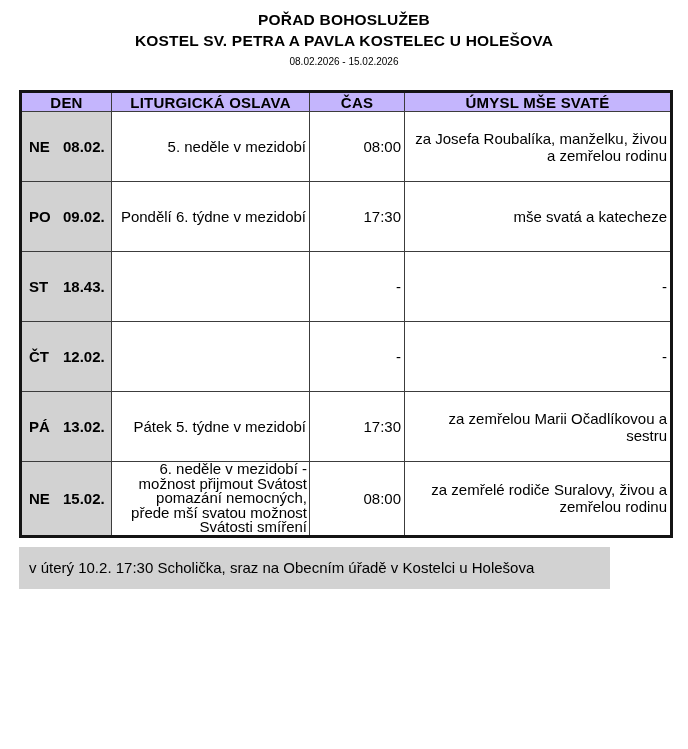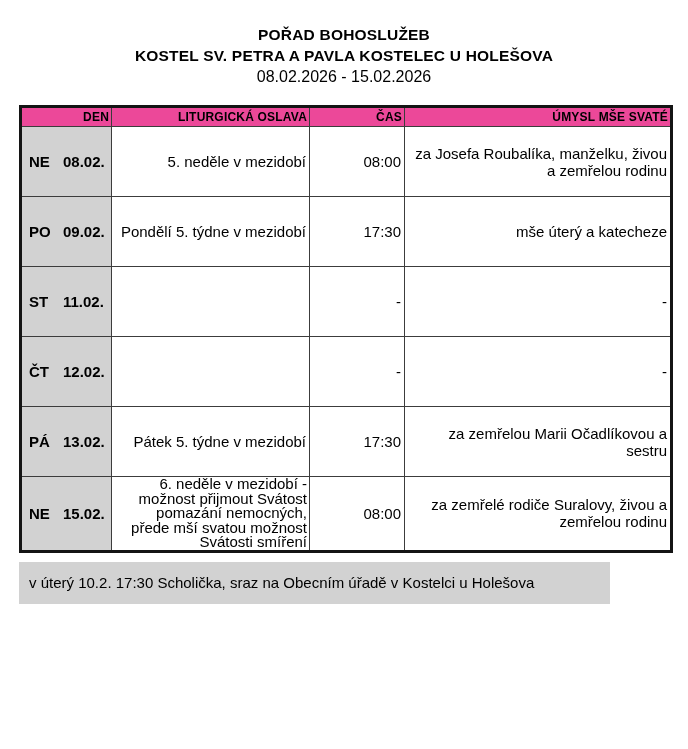--- a/index.html
+++ b/index.html
@@ -11,46 +11,45 @@
   }
   .page {
     position: relative;
     width: 688px;
     height: 749px;
     background: #ffffff;
     overflow: hidden;
   }
 
   
-  .doc-header { text-align: center; padding-top: 24px; }
+  .doc-header { text-align: center; padding-top: 9px; }
   .doc-title, .doc-subtitle {
     font-weight: bold;
     font-size: 15.5px;
     line-height: 21px;
     letter-spacing: 0.2px;
   }
-  .doc-daterange { font-size: 16px; line-height: 21px; }
+  .doc-daterange { font-size: 10px; line-height: 21px; }
 
   
   table.schedule {
     border-collapse: collapse;
     table-layout: fixed;
     width: 651px;
     margin: 18px 0 0 19px;
     border: 3px solid #141414;
   }
   .schedule th, .schedule td { border: 1px solid #3c3c3c; }
   .schedule th {
-    background: #ec4899;
+    background: #c4b5fd;
     height: 20px;
-    font-size: 12px;
+    font-size: 15px;
     font-weight: bold;
     padding: 0 2px;
     letter-spacing: 0.2px;
-    text-align: right;
   }
   .schedule td {
     font-size: 15px;
     text-align: right;
     vertical-align: middle;
     padding: 1px 3px;
     line-height: 17px;
   }
   tr.row td { height: 70px; }
   tr.row-last td { height: 73px; }
@@ -117,29 +116,29 @@
         <td>08:00</td>
         <td>za Josefa Roubalíka, manželku, živou a zemřelou rodinu</td>
       </tr>
       <tr class="row">
         <td class="den">
           <span class="den-inner">
               <span class="day-abbr">PO</span>
               <span>09.02.</span>
             </span>
         </td>
-        <td class="cel">Pondělí 5. týdne v mezidobí</td>
+        <td class="cel">Pondělí 6. týdne v mezidobí</td>
         <td>17:30</td>
-        <td>mše úterý a katecheze</td>
+        <td>mše svatá a katecheze</td>
       </tr>
       <tr class="row">
         <td class="den">
           <span class="den-inner">
               <span class="day-abbr">ST</span>
-              <span>11.02.</span>
+              <span>18.43.</span>
             </span>
         </td>
         <td class="cel"></td>
         <td>-</td>
         <td>-</td>
       </tr>
       <tr class="row">
         <td class="den">
           <span class="den-inner">
               <span class="day-abbr">ČT</span>

